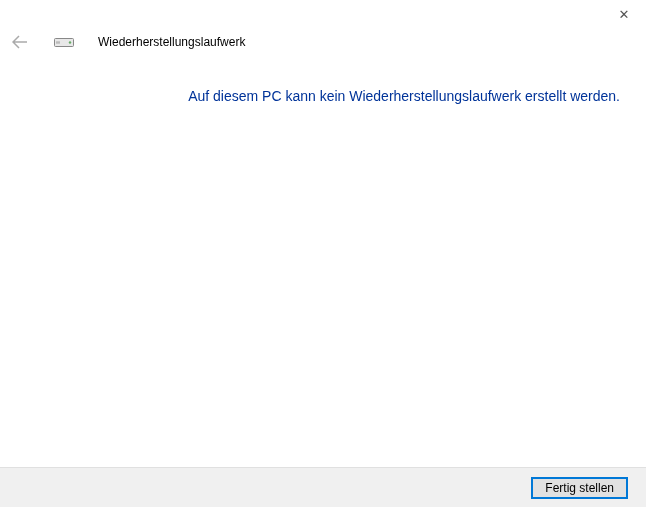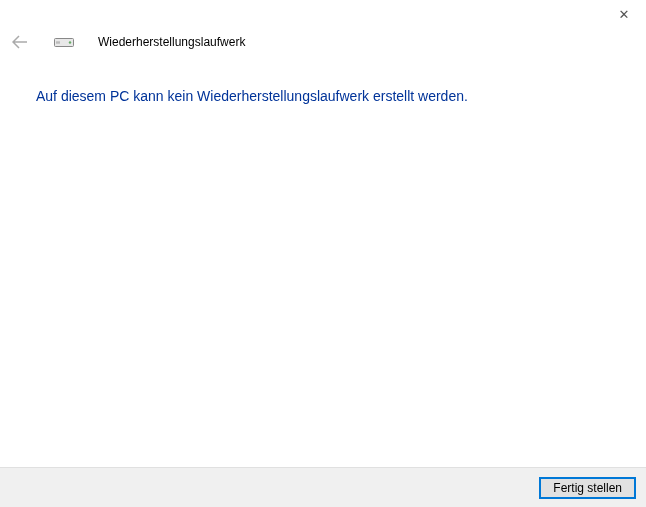--- a/index.html
+++ b/index.html
@@ -62,20 +62,21 @@
     }
     .drive-icon svg {
       display: block;
     }
     .window-title {
       font-size: 12px;
       color: #000;
     }
     .content {
       padding: 28px 26px 0 36px;
+      text-align: right;
     }
     .main-heading {
       font-size: 14px;
       color: #003399;
       font-weight: 400;
       margin-bottom: 38px;
     }
     .body-text {
       font-size: 12px;
       color: #000;
@@ -87,21 +88,21 @@
       position: absolute;
       bottom: 0;
       left: 0;
       right: 0;
       height: 40px;
       background: #f0f0f0;
       border-top: 1px solid #e0e0e0;
       display: flex;
       align-items: center;
       justify-content: flex-end;
-      padding: 0 10px;
+      padding: 0 18px;
     }
     .finish-button {
       height: 22px;
       min-width: 90px;
       padding: 0 12px;
       background: #e1e1e1;
       border: 2px solid #0078d7;
       font-family: "Segoe UI", Tahoma, sans-serif;
       font-size: 12px;
       color: #000;

